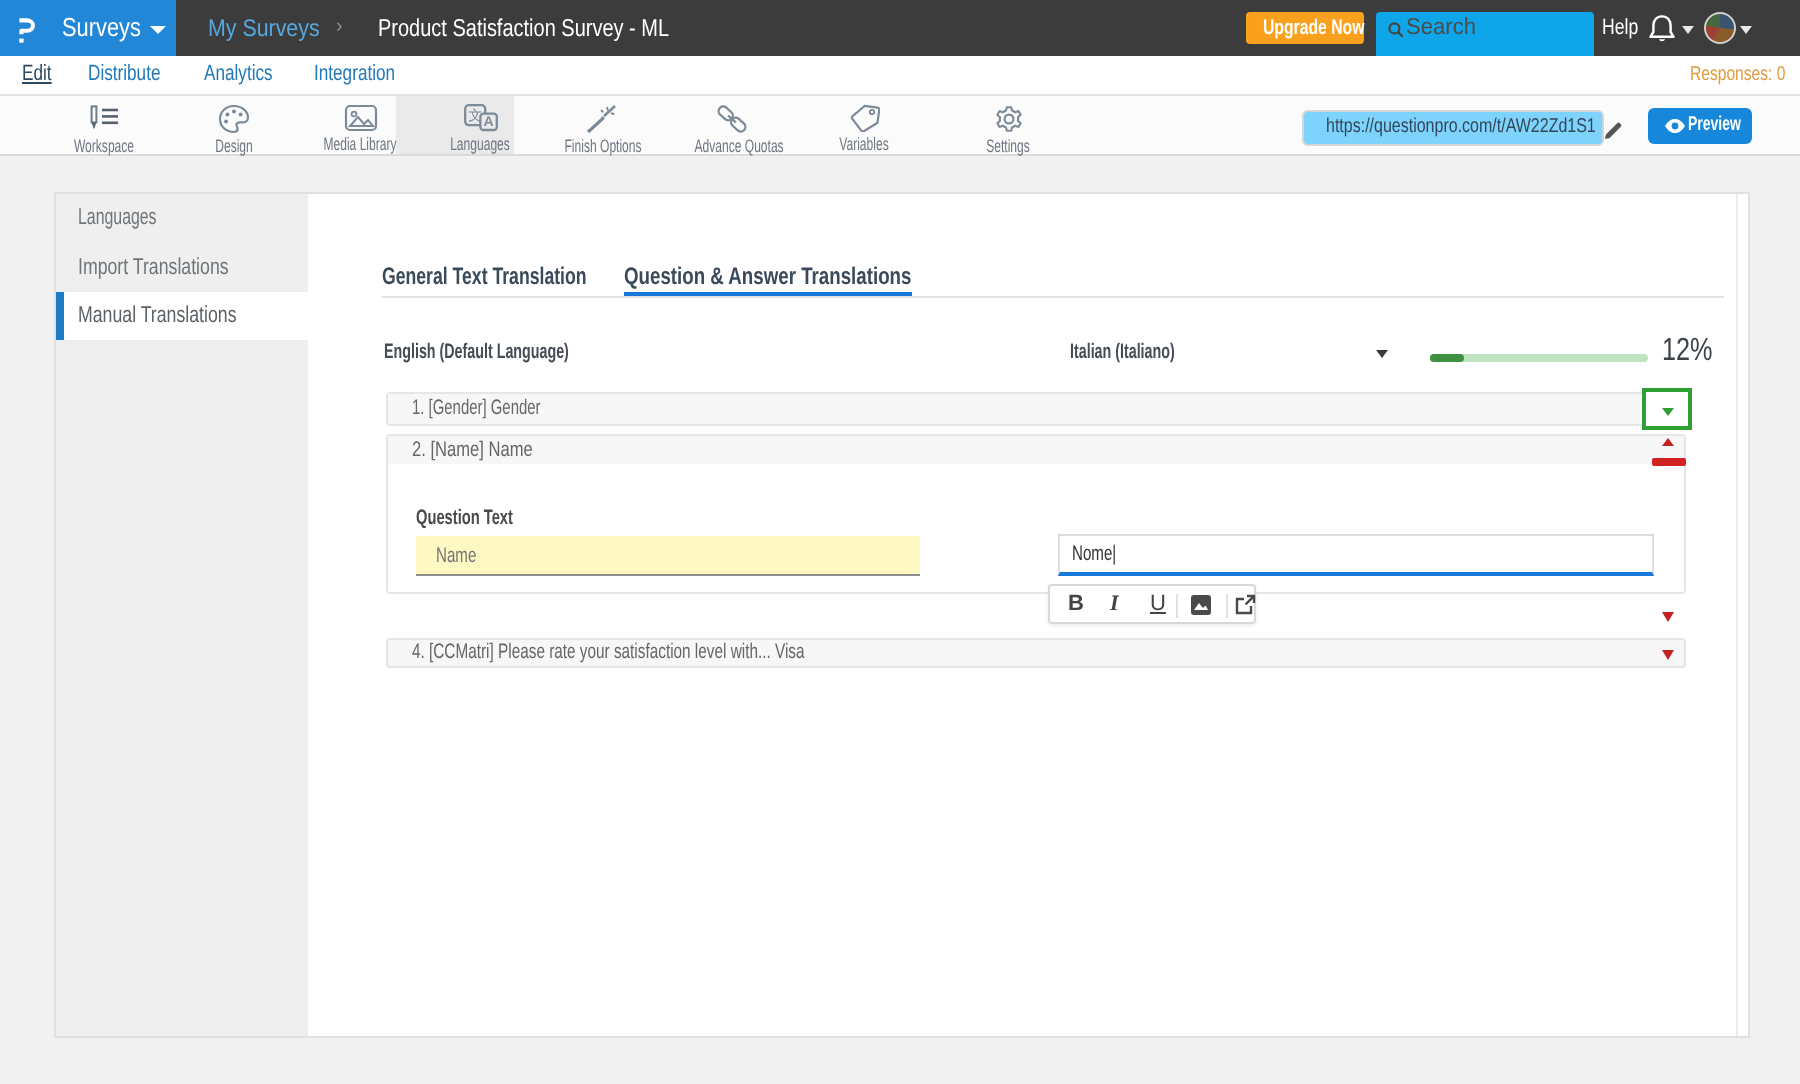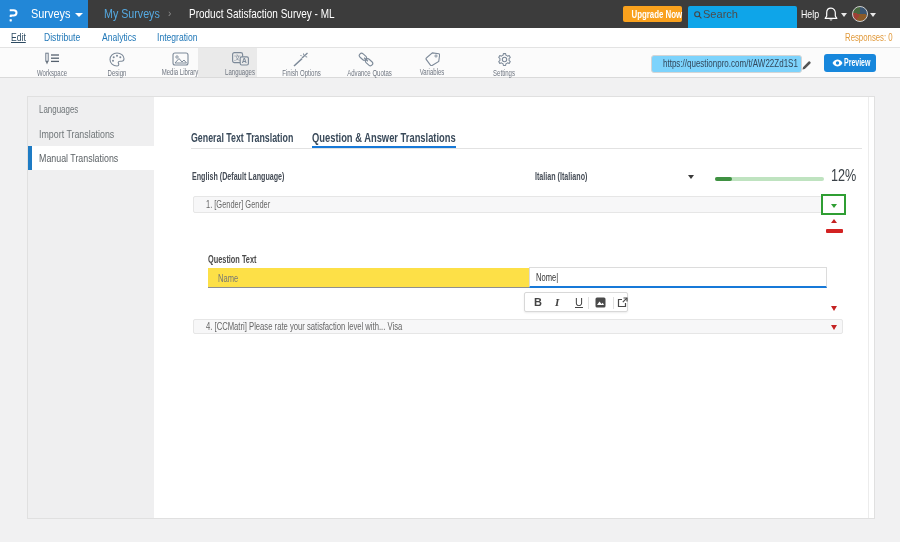--- a/index.html
+++ b/index.html
@@ -184,24 +184,27 @@
     <div class="abs langlbl" style="left:506.5px;top:73px"><span class="sx" style="transform:scaleX(0.68)">Italian (Italiano)</span></div>
     <div class="abs" style="left:660px;top:78px;width:0;height:0;border-left:3.5px solid transparent;border-right:3.5px solid transparent;border-top:4.5px solid #3a3a3a"></div>
     <div class="abs" style="left:687px;top:80px;width:109px;height:3.5px;background:#bfe3c0;border-radius:2px"></div>
     <div class="abs" style="left:687px;top:80px;width:17px;height:3.5px;background:#3f9142;border-radius:2px"></div>
     <div class="abs" style="left:803px;top:73px;font-size:16px;color:#3b4248;height:12px;line-height:12px"><span class="sx" style="transform:scaleX(0.79)">12%</span></div>
 
     <div class="abs qrow qtxt" style="top:99px;height:16.5px;line-height:15px"><span class="sx" style="transform:scaleX(0.71)">1. [Gender] Gender</span></div>
     <div class="abs" style="left:792.5px;top:97px;width:25.5px;height:21px;background:#fff;border:2.5px solid #2f9e33"></div>
     <div class="abs" style="left:803px;top:106.5px;width:0;height:0;border-left:3.4px solid transparent;border-right:3.4px solid transparent;border-top:4.6px solid #2f9e33"></div>
 
+    <div class="abs" style="left:164.5px;top:120px;width:650px;height:79.5px;background:#fff;border:1px solid #e6e6e6;border-radius:2px">
+      <div style="height:14px;background:#f7f7f8;font-size:10.5px;color:#666;line-height:14px;padding-left:12px"><span class="sx" style="transform:scaleX(0.79)">2. [Name] Name</span></div>
+    </div>
     <div class="abs" style="left:803.2px;top:122px;width:0;height:0;border-left:3.4px solid transparent;border-right:3.4px solid transparent;border-bottom:4.6px solid #c42222"></div>
     <div class="abs" style="left:797.5px;top:131.5px;width:17.5px;height:4.5px;background:#d32222;border-radius:1px"></div>
     <div class="abs" style="left:180px;top:156px;font-size:10.5px;font-weight:bold;color:#4a4a4a;height:12px;line-height:12px"><span class="sx" style="transform:scaleX(0.70)">Question Text</span></div>
-    <div class="abs" style="left:180px;top:170.5px;width:348px;height:20.5px;background:#fde047;border-bottom:1px solid #8f8f8f;font-size:10.5px;color:#757575;line-height:20px;padding-left:10px"><span class="sx" style="transform:scaleX(0.72)">Name</span></div>
+    <div class="abs" style="left:180px;top:170.5px;width:252px;height:20.5px;background:#fef9c3;border-bottom:1px solid #8f8f8f;font-size:10.5px;color:#757575;line-height:20px;padding-left:10px"><span class="sx" style="transform:scaleX(0.72)">Name</span></div>
     <div class="abs" style="left:501px;top:170px;width:298px;height:21px;background:#fff;border:1px solid #dcdcdc;border-bottom:2px solid #1779d8;font-size:10.5px;color:#333;line-height:19px;padding-left:6px"><span class="sx" style="transform:scaleX(0.72)">Nome|</span></div>
 
     <div class="abs" style="left:496px;top:194.5px;width:104px;height:20.5px;background:#fff;border:1px solid #d8d8d8;border-radius:2px;box-shadow:0 1px 2px rgba(0,0,0,0.08);z-index:6">
       <span style="position:absolute;left:9px;top:3px;font-size:11px;font-weight:bold;color:#444">B</span>
       <span style="position:absolute;left:30px;top:3px;font-size:11px;font-style:italic;font-family:'Liberation Serif',serif;font-weight:bold;color:#444">I</span>
       <span style="position:absolute;left:50px;top:3px;font-size:11px;text-decoration:underline;color:#444">U</span>
       <div style="position:absolute;left:62.5px;top:4px;width:1px;height:12px;background:#e0e0e0"></div>
       <svg style="position:absolute;left:70px;top:4.5px" width="11" height="11" viewBox="0 0 11 11">
           <rect x="0.5" y="0.5" width="10" height="10" rx="1.5" fill="#4a4a4a"></rect>
           <path d="M2 8 L4.5 4.5 L6.5 7 L7.8 5.8 L9 8 Z" fill="#fff"></path>

